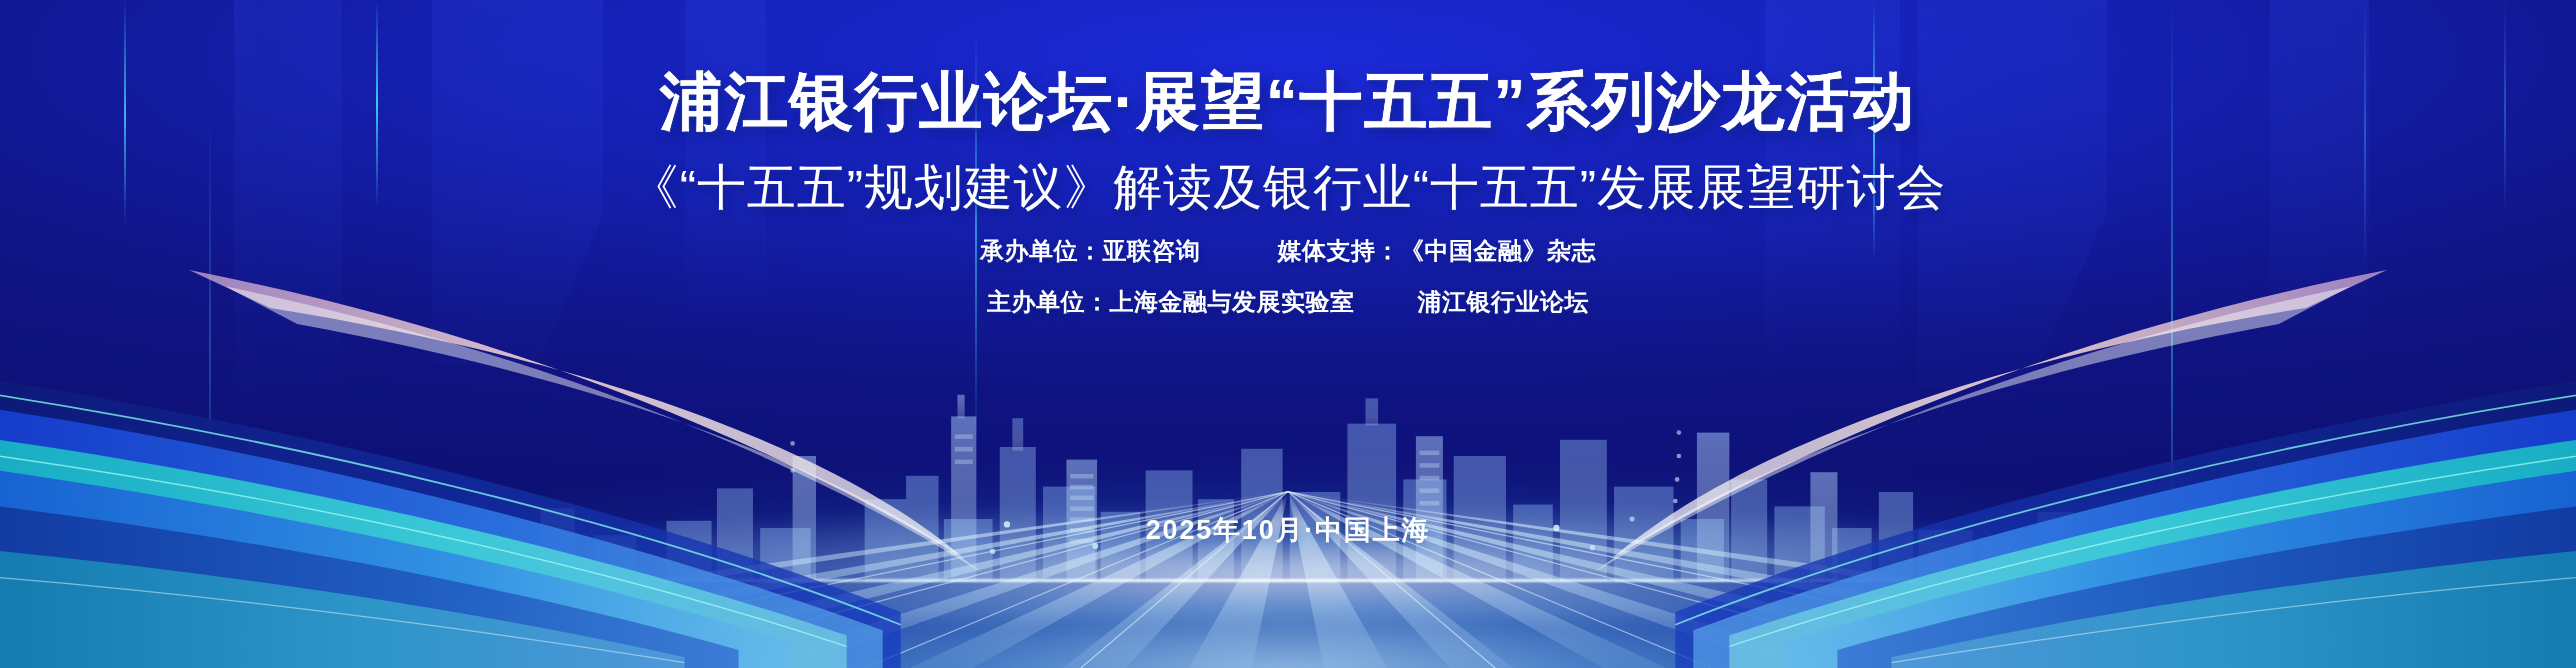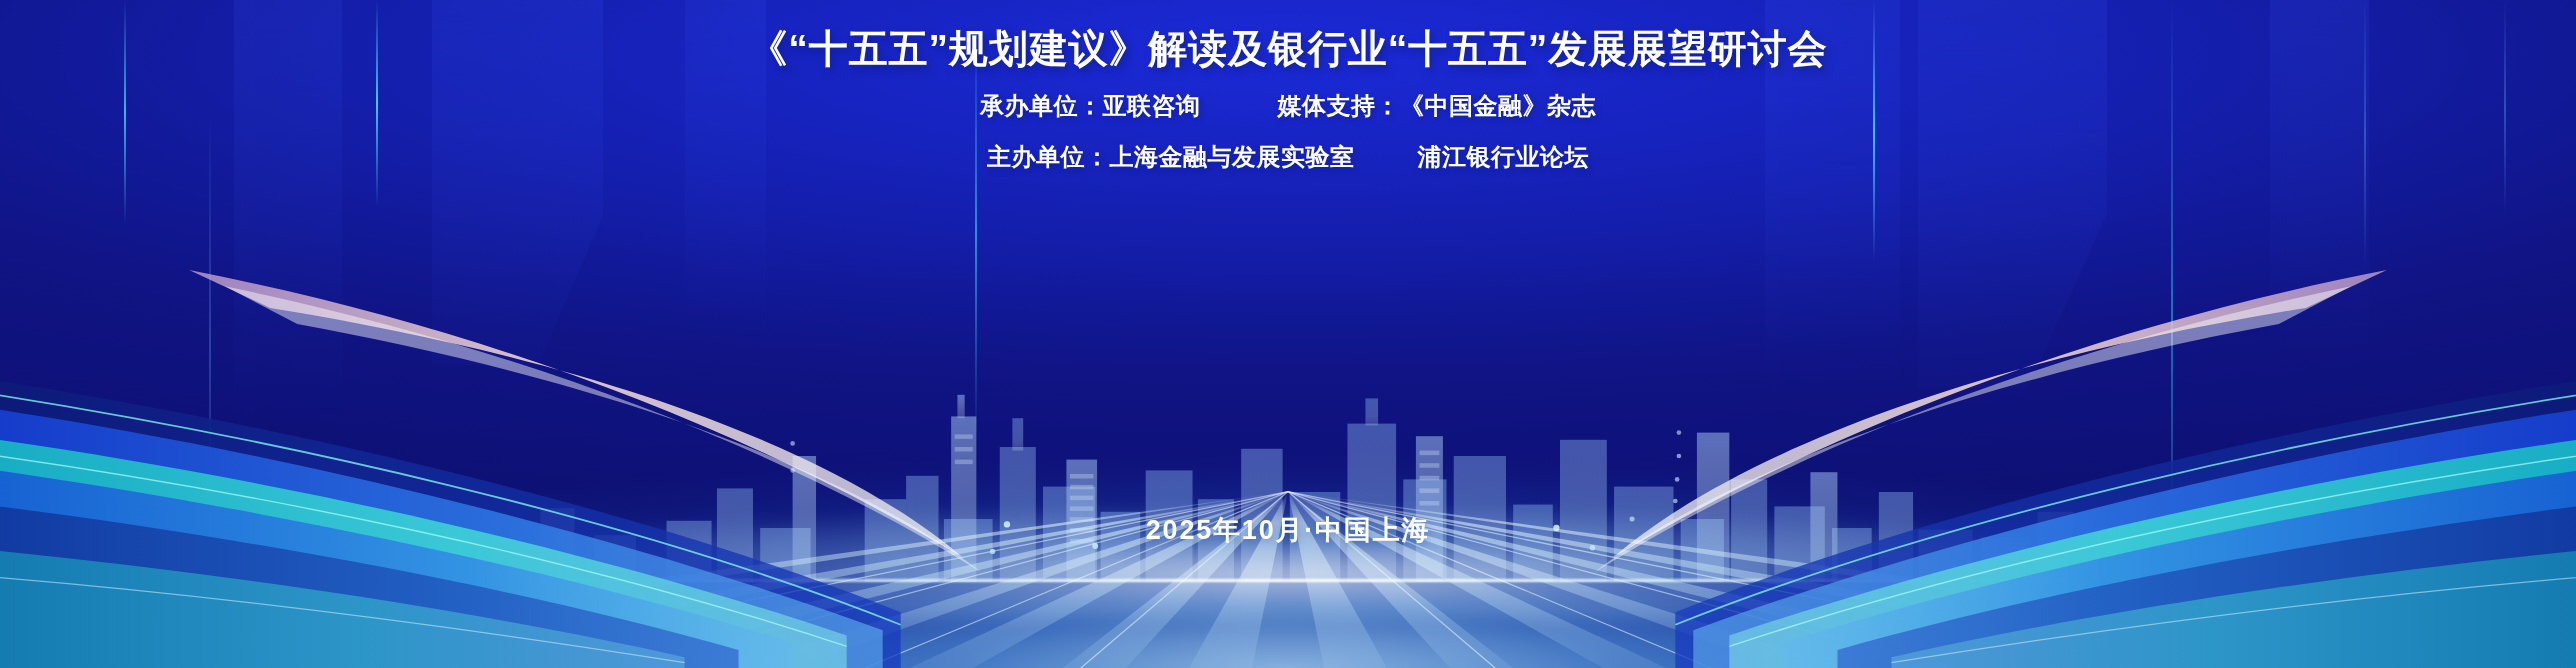--- a/index.html
+++ b/index.html
@@ -52,21 +52,21 @@
     color:#ffffff;
     text-shadow:
       0 0 0.9px rgba(255,255,255,.9),
       2.7px 3.6px 0 rgba(20,40,160,.55),
       4.5px 6.3px 12.6px rgba(5,15,90,.45);
     background:linear-gradient(180deg,#ffffff 0%,#ffffff 62%,#dfeaff 100%);
     -webkit-background-clip:text;background-clip:text;
   }
   .subtitle{
     margin:0;padding-top:21.6px;
-    font-size:39px;font-weight:700;letter-spacing:0.9px;color:#ffffff;
+    font-size:49px;font-weight:400;letter-spacing:0.9px;color:#ffffff;
     text-shadow:1.8px 2.7px 0 rgba(20,40,160,.45), 3.6px 5.4px 9px rgba(5,15,90,.35);
   }
   .orgline{
     margin:0;padding-top:19px;
     font-size:24px;font-weight:700;letter-spacing:0.5px;color:#ffffff;
     text-shadow:0.9px 1.8px 0 rgba(20,40,160,.40), 1.8px 2.7px 6.3px rgba(5,15,90,.30);
   }
   .orgline.second{padding-top:14.4px;}
   .gap{display:inline-block;width:63px;}
   .gap.wide{width:77px;}
@@ -284,20 +284,21 @@
         <path d="M210,300 C520,360 820,470 1070,620 C930,500 660,400 300,342 Z" fill="url(#rbPink)" opacity=".9"></path>
         <path d="M250,318 C560,382 860,492 1090,636 C950,526 680,424 330,360 Z" fill="#ffffff" opacity=".45"></path>
         <path d="M-20,436 C300,486 700,574 1000,694" stroke="#7ef0e8" stroke-width="2" fill="none" opacity=".8"></path>
         <path d="M-20,504 C280,546 640,618 940,718" stroke="#a8fff6" stroke-width="1.6" fill="none" opacity=".7"></path>
         <path d="M-20,640 C250,662 520,698 760,736" stroke="#cfefff" stroke-width="1.4" fill="none" opacity=".55"></path>
       </g>
     </svg>
   </div>
 
   <div class="content">
+    <h1 class="title">浦江银行业论坛·展望“十五五”系列沙龙活动</h1>
     <h2 class="subtitle">《“十五五”规划建议》解读及银行业“十五五”发展展望研讨会</h2>
 
     <p class="orgline second">
       <span>承办单位：</span><span>亚联咨询</span><span class="gap wide"></span><span>媒体支持：</span><span>《中国金融》杂志</span>
     </p>
 
     <p class="orgline">
       <span>主办单位：</span><span>上海金融与发展实验室</span><span class="gap"></span><span>浦江银行业论坛</span>
     </p>
   </div>

